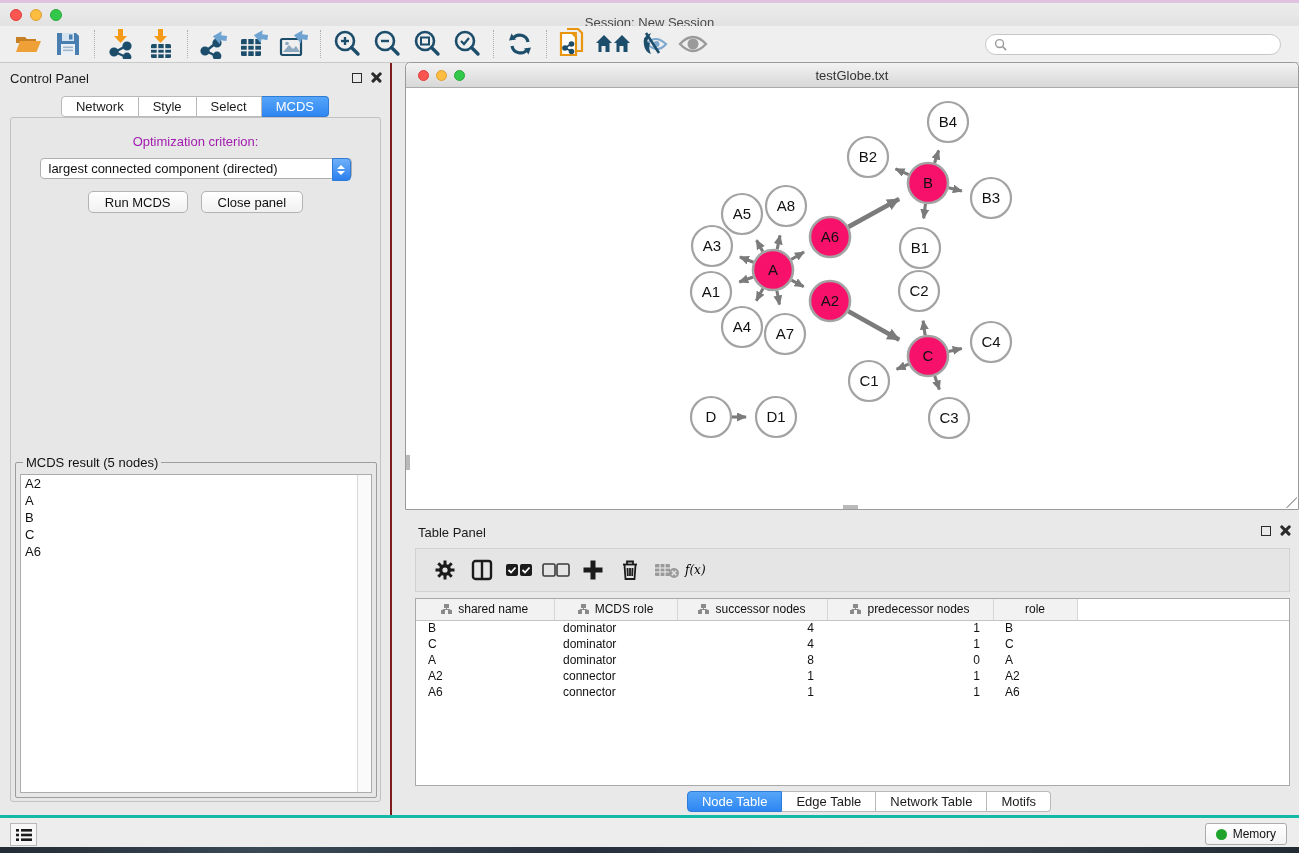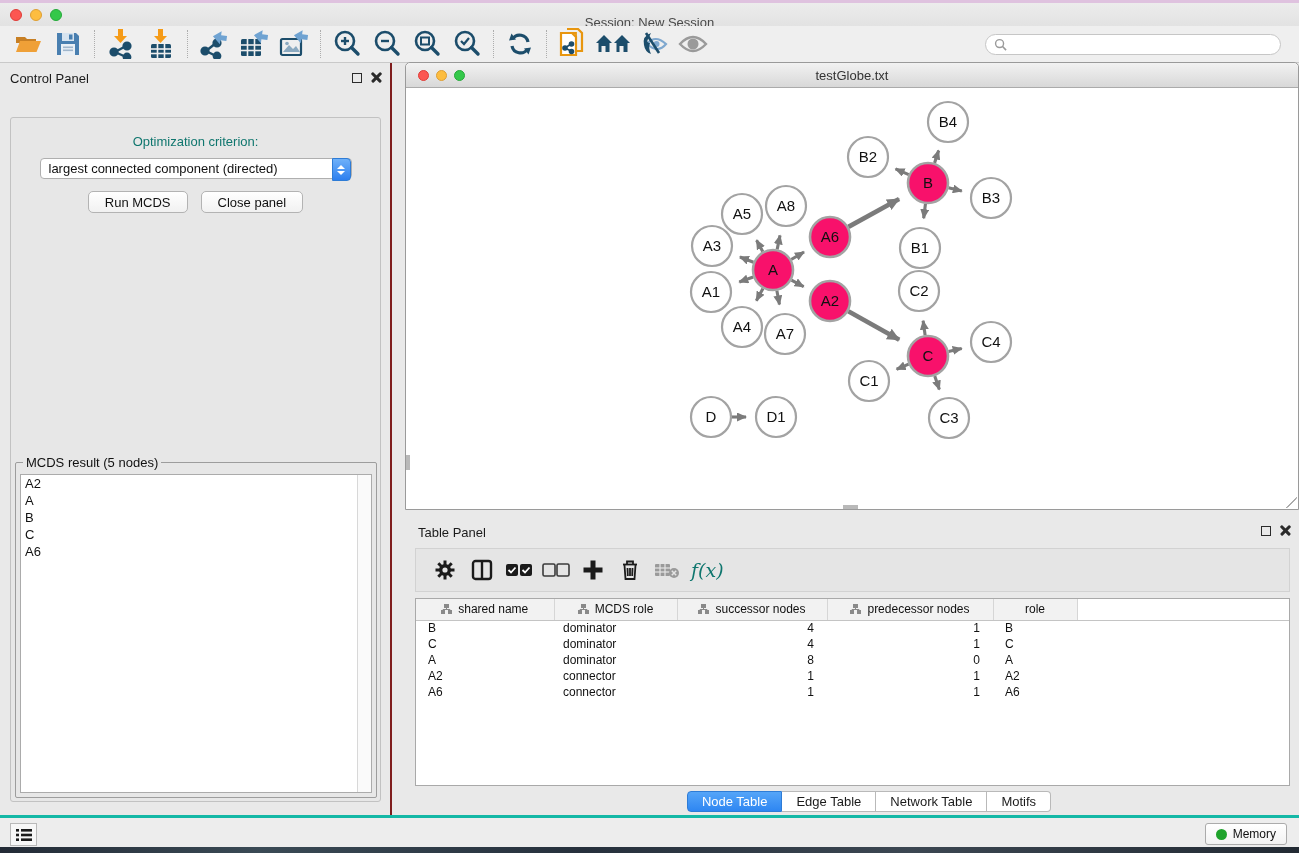--- a/index.html
+++ b/index.html
@@ -52,21 +52,21 @@
   .cp-tabs { position:absolute; top:33px; left:0; width:100%; display:flex; justify-content:center; z-index:2; }
   .seg-group { display:flex; height:21px; }
   .seg { background:#fff; border:1px solid #B9B9B9; border-left-width:0; font-size:13px; color:#1b1b1b;
     display:flex; align-items:center; justify-content:center; padding:0 14px; cursor:pointer; }
   .seg:first-child { border-left-width:1px; border-radius:4px 0 0 4px; }
   .seg:last-child { border-radius:0 4px 4px 0; }
   .seg.active { background:linear-gradient(#55A5F8,#2E86F2); border-color:#2E7CD6; color:#fff; }
 
   .cp-box { position:absolute; left:10px; right:9px; top:54px; bottom:13px;
     border:1px solid #C2C2C2; border-radius:3px; background:#E7E7E7; }
-  .opt-label { text-align:center; margin-top:16px; font-size:13px; color:#0f766e; }
+  .opt-label { text-align:center; margin-top:16px; font-size:13px; color:#a21caf; }
   .dropdown { position:relative; margin:9px auto 0; width:312px; height:21px; background:#fff;
     border:1px solid #AFAFAF; border-radius:4px; display:flex; align-items:center; cursor:pointer; }
   .dropdown .dd-text { font-size:13px; color:#111; padding-left:8px; white-space:nowrap; }
   .dd-stepper { position:absolute; right:0; top:-1px; width:19px; height:23px;
     background:linear-gradient(#6FB1F9,#2D7FEF); border-radius:0 4px 4px 0; border:1px solid #2E7CD6;
     display:flex; flex-direction:column; align-items:center; justify-content:center; gap:2px; }
   .dd-up { width:0; height:0; border-left:4px solid transparent; border-right:4px solid transparent; border-bottom:4.5px solid #fff; }
   .dd-down { width:0; height:0; border-left:4px solid transparent; border-right:4px solid transparent; border-top:4.5px solid #fff; }
   .cp-buttons { display:flex; justify-content:center; gap:13px; margin-top:12px; }
   .mac-btn { height:22px; background:linear-gradient(#FFFFFF,#F1F1F1); border:1px solid #B3B3B3; border-radius:5px;
@@ -94,21 +94,21 @@
   .scroll-nub-v { position:absolute; left:0px; top:367px; width:4px; height:15px; background:#B9B9B9; }
   .scroll-nub-h { position:absolute; left:437px; bottom:0px; width:15px; height:4px; background:#B9B9B9; }
 
   
   .table-panel { position:absolute; left:405px; top:518px; right:0; bottom:38px; background:#E9E9E9; }
   .tp-header { position:relative; height:28px; }
   .tp-header .ph-title { position:absolute; left:13px; top:7px; font-size:13px; color:#1b1b1b; }
   .tp-toolbar { position:absolute; left:10px; right:9px; top:30px; height:44px; background:#E5E5E5;
     border:1px solid #D2D2D2; display:flex; align-items:center; padding:0 10px; gap:0; }
   .tp-btn { width:37px; height:34px; display:flex; align-items:center; justify-content:center; cursor:pointer; }
-  .fx-label { font-family:"DejaVu Serif",serif; font-style:italic; font-size:19px; color:#0f766e; margin-left:6px; }
+  .fx-label { font-family:"DejaVu Serif",serif; font-style:italic; font-size:12px; color:#000000; }
 
   .tp-table-wrap { position:absolute; left:10px; right:9px; top:80px; height:188px; background:#fff;
     border:1px solid #A9A9A9; overflow:hidden; }
   table.data { border-collapse:collapse; width:100%; table-layout:fixed; }
   table.data th { height:21px; background:#F2F2F2; border-bottom:1px solid #C4C4C4; border-right:1px solid #D6D6D6;
     font-size:12px; font-weight:normal; color:#111; }
   table.data th.empty { background:#fff; border-right:0; }
   .th-inner { display:flex; align-items:center; justify-content:center; gap:6px; }
   table.data td { height:16px; font-size:12px; color:#111; white-space:nowrap; overflow:hidden; }
   td.al { text-align:left; padding-left:12px; }
@@ -321,20 +321,28 @@
   </div>
 </div>
 
 <div class="control-panel">
   <div class="panel-header">
     <span class="ph-title">Control Panel</span>
     <span class="ph-controls">
       <span class="float-btn"></span>
       <span class="close-btn"></span>
     </span>
+  </div>
+  <div class="cp-tabs">
+    <div class="seg-group" id="cp-tab-group">
+        <div class="seg">Network</div>
+        <div class="seg">Style</div>
+        <div class="seg">Select</div>
+        <div class="seg active">MCDS</div>
+      </div>
   </div>
   <div class="cp-box">
     <div class="opt-label">Optimization criterion:</div>
     <div class="dropdown">
       <span class="dd-text">largest connected component (directed)</span>
       <span class="dd-stepper">
           <span class="dd-up"></span>
           <span class="dd-down"></span>
         </span>
     </div>

